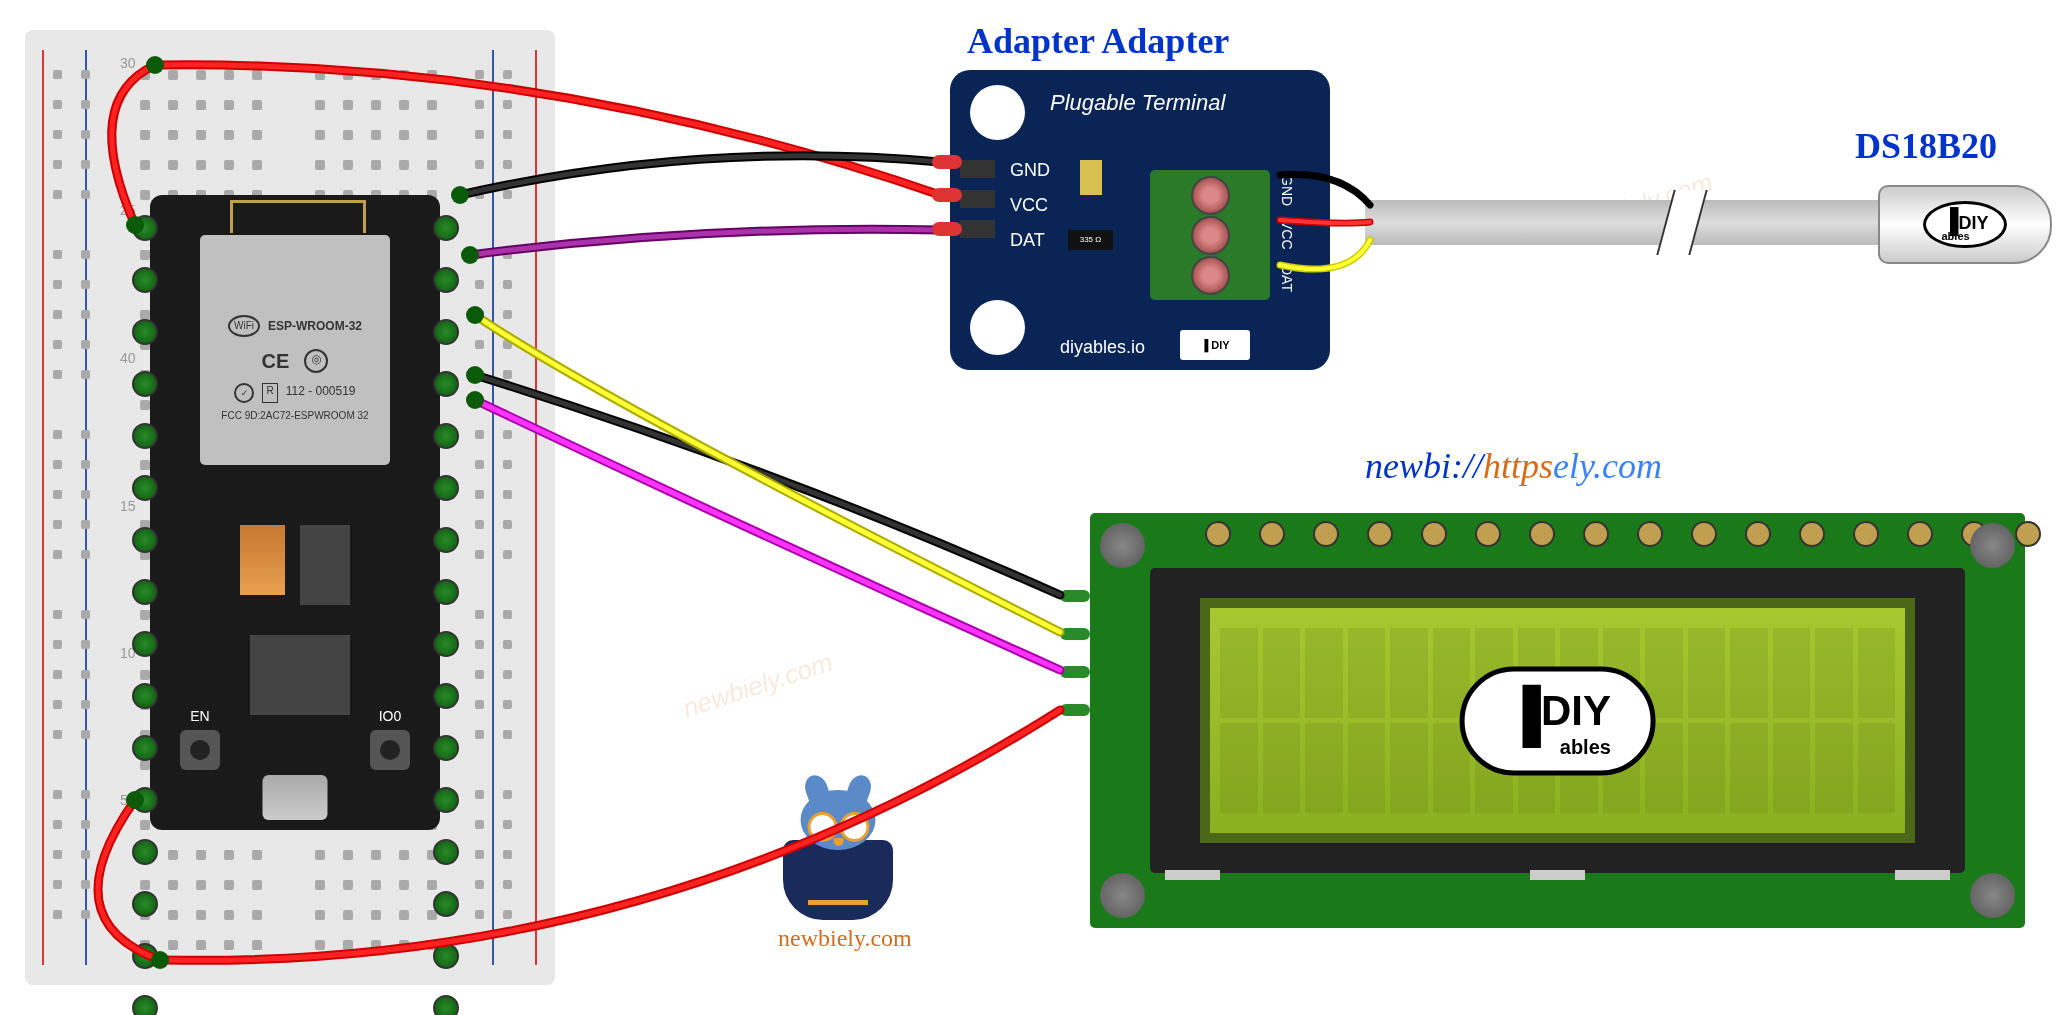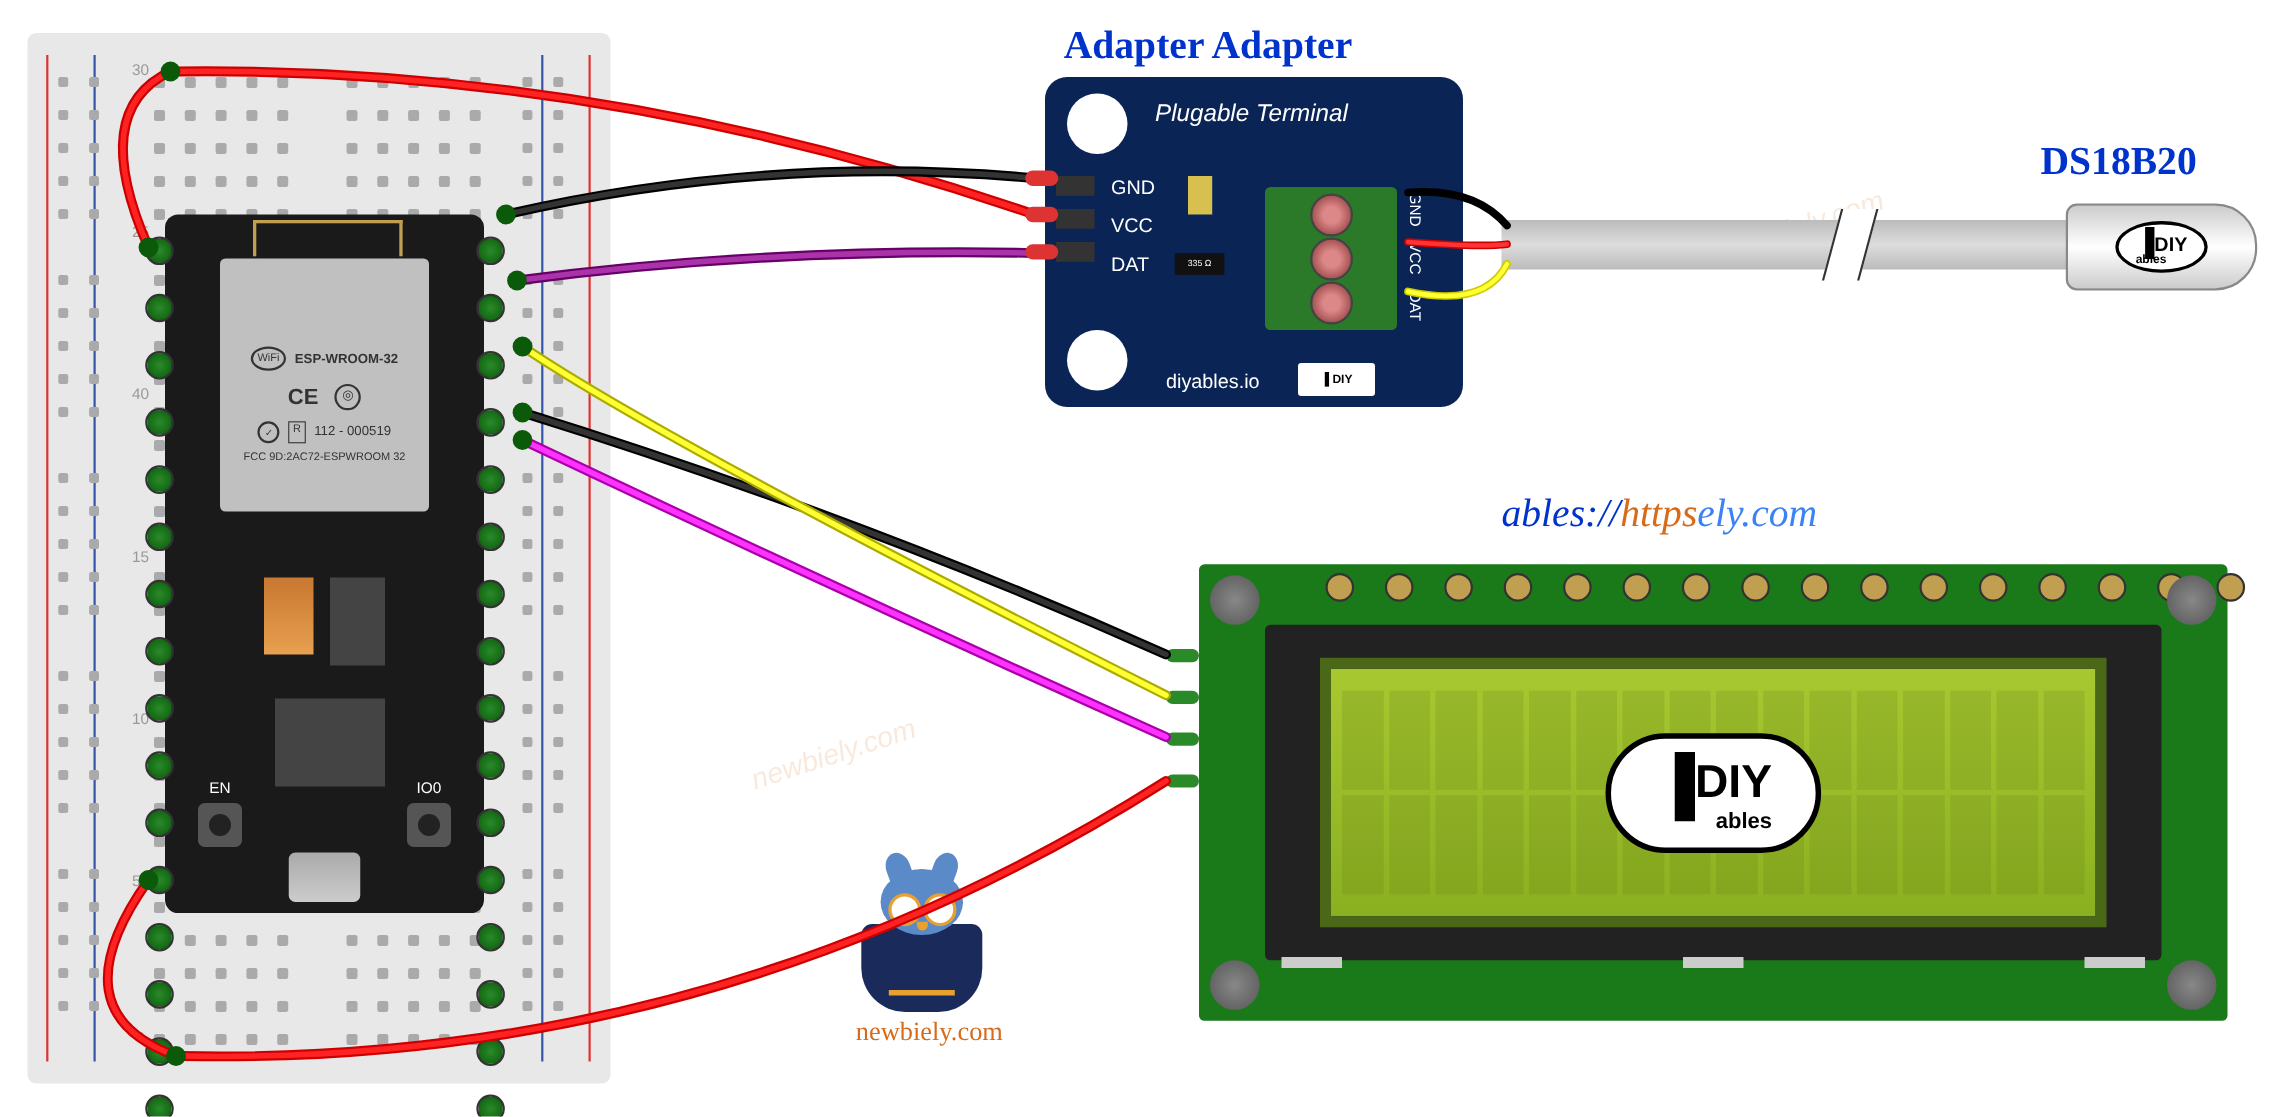--- a/index.html
+++ b/index.html
@@ -1004,21 +1004,21 @@
   </div>
 
   <div class="sensor-label">DS18B20</div>
   <div class="sensor-cable"></div>
   <div class="cable-break"></div>
   <div class="sensor-tip">
     <span class="diy-logo-big"><span style="font-size:24px;">▐</span>DIY<span style="font-size:11px;display:block;margin-top:-5px;">ables</span></span>
   </div>
 
   <div class="lcd-url">
-    <span class="https">ables://</span><span class="newbi">https</span><span class="ely">ely.com</span>
+    <span class="https">newbi://</span><span class="newbi">https</span><span class="ely">ely.com</span>
   </div>
 
   <div class="lcd">
     <div class="lcd-pin-strip" id="lcd-pins">
         <div class="lcd-pin"></div>
         <div class="lcd-pin"></div>
         <div class="lcd-pin"></div>
         <div class="lcd-pin"></div>
         <div class="lcd-pin"></div>
         <div class="lcd-pin"></div>

